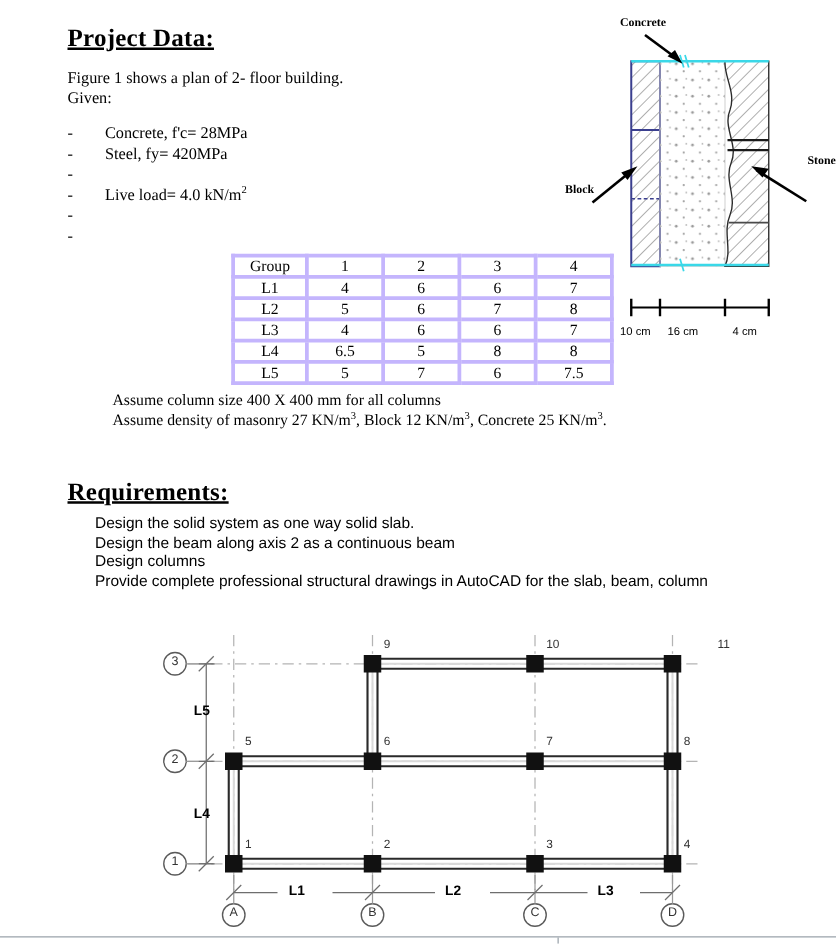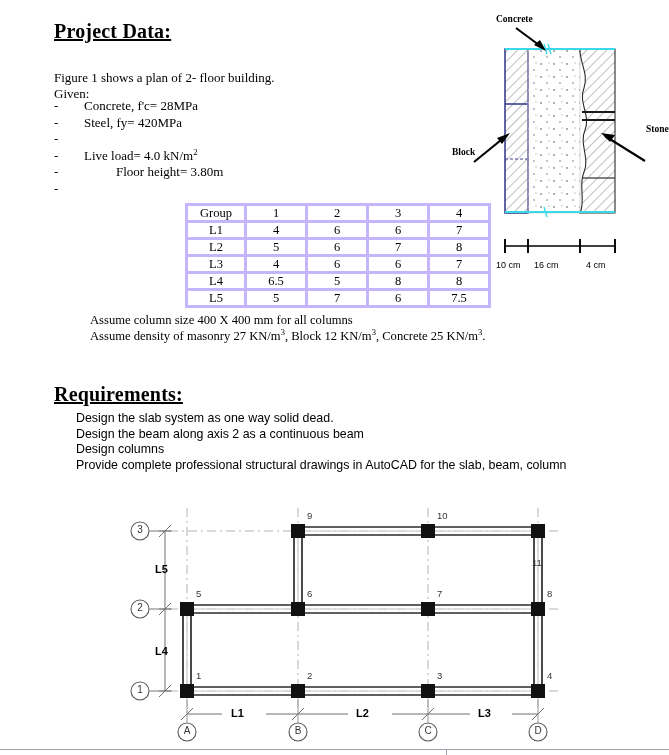--- a/index.html
+++ b/index.html
@@ -7,21 +7,21 @@
        font-family:"Liberation Serif",serif;color:#000;}
 
   
   .abs{position:absolute;}
 
   
   .section-head{font-size:20px;font-weight:bold;text-decoration:underline;
                 letter-spacing:.2px;}
 
   
-  .intro{font-size:13px;line-height:15.5px;margin-top:16px;}
+  .intro{font-size:13px;line-height:15.5px;}
 
   
   .bullets{font-size:13px;line-height:16.5px;}
   .bullets .row{display:flex;}
   .bullets .dash{width:30px;flex:0 0 30px;}
   .bullets .txt{white-space:nowrap;}
   .bullets .indent{padding-left:32px;}
   sup.u{font-size:8.5px;vertical-align:super;line-height:0;}
 
   
@@ -78,21 +78,20 @@
     <span class="dash">-</span>
   </div>
 
   <div class="row">
     <span class="dash">-</span>
     <span class="txt"><span>Live load= 4.0 kN/m</span><sup class="u">2</sup></span>
   </div>
 
   <div class="row">
     <span class="dash">-</span>
-    <span class="txt indent">Floor height= 3.80m</span>
   </div>
 
   <div class="row">
     <span class="dash">-</span>
   </div>
 
 </div>
 
 <table class="spacing abs" style="left:185px;top:203px;">
   <tbody>
@@ -142,21 +141,21 @@
   </table>
 
 <div class="abs note" style="left:46px;top:313px;">
   <div class="ind">Assume column size 400 X 400 mm for all columns</div>
   <div class="ind"><span>Assume density of masonry 27 KN/m</span><sup class="u">3</sup><span>, Block 12 KN/m</span><sup class="u">3</sup><span>, Concrete 25 KN/m</span><sup class="u">3</sup><span>.</span></div>
 </div>
 
 <div class="abs section-head" style="left:54px;top:383px;">Requirements:</div>
 
 <div class="abs reqs" style="left:76px;top:411px;">
-  <div>Design the slab system as one way solid dead.</div>
+  <div>Design the solid system as one way solid slab.</div>
   <div>Design the beam along axis 2 as a continuous beam</div>
   <div>Design columns</div>
   <div>Provide complete professional structural drawings in AutoCAD for the slab, beam, column</div>
 </div>
 
 <div class="abs" style="left:460px;top:8px;width:209px;height:272px;">
 
   <svg width="209" height="272" viewBox="0 0 209 272">
     <defs>
       <pattern id="hatchL" width="7" height="7" patternTransform="rotate(45)" patternUnits="userSpaceOnUse">
@@ -356,19 +355,19 @@
   <div class="abs colnum" style="left:437px;top:180px;">3</div>
   <div class="abs colnum" style="left:547px;top:180px;">4</div>
 
   <div class="abs colnum" style="left:196px;top:98px;">5</div>
   <div class="abs colnum" style="left:307px;top:98px;">6</div>
   <div class="abs colnum" style="left:437px;top:98px;">7</div>
   <div class="abs colnum" style="left:547px;top:98px;">8</div>
 
   <div class="abs colnum" style="left:307px;top:20px;">9</div>
   <div class="abs colnum" style="left:437px;top:20px;">10</div>
-  <div class="abs colnum" style="left:532px;top:20px;margin-top:47px;">11</div>
+  <div class="abs colnum" style="left:574px;top:20px;">11</div>
 </div>
 
 <div class="abs gridlab" style="left:131px;top:524px;width:18px;">3</div>
 
 <div class="bottom-rule" style="top:749px;"></div>
 <div class="abs" style="left:446px;top:750px;width:1px;height:5px;background:#9aa3ab;"></div>
 
 </body></html>

